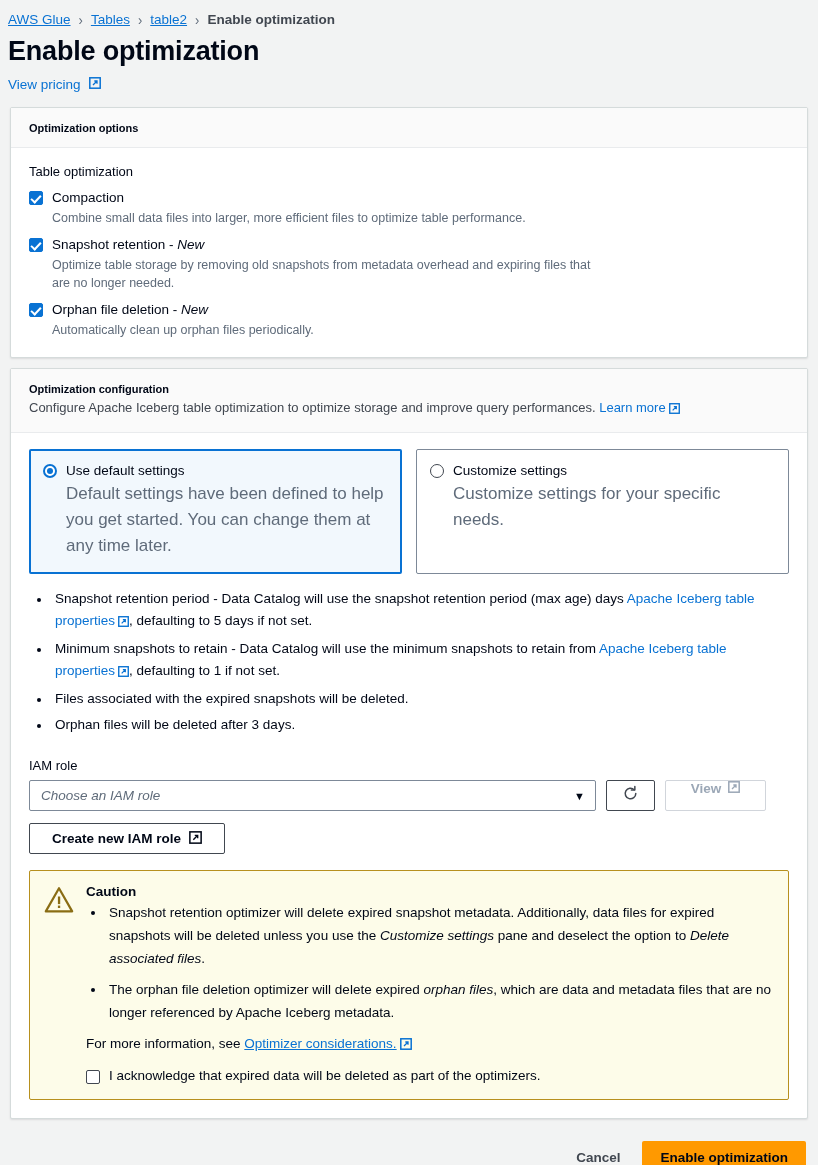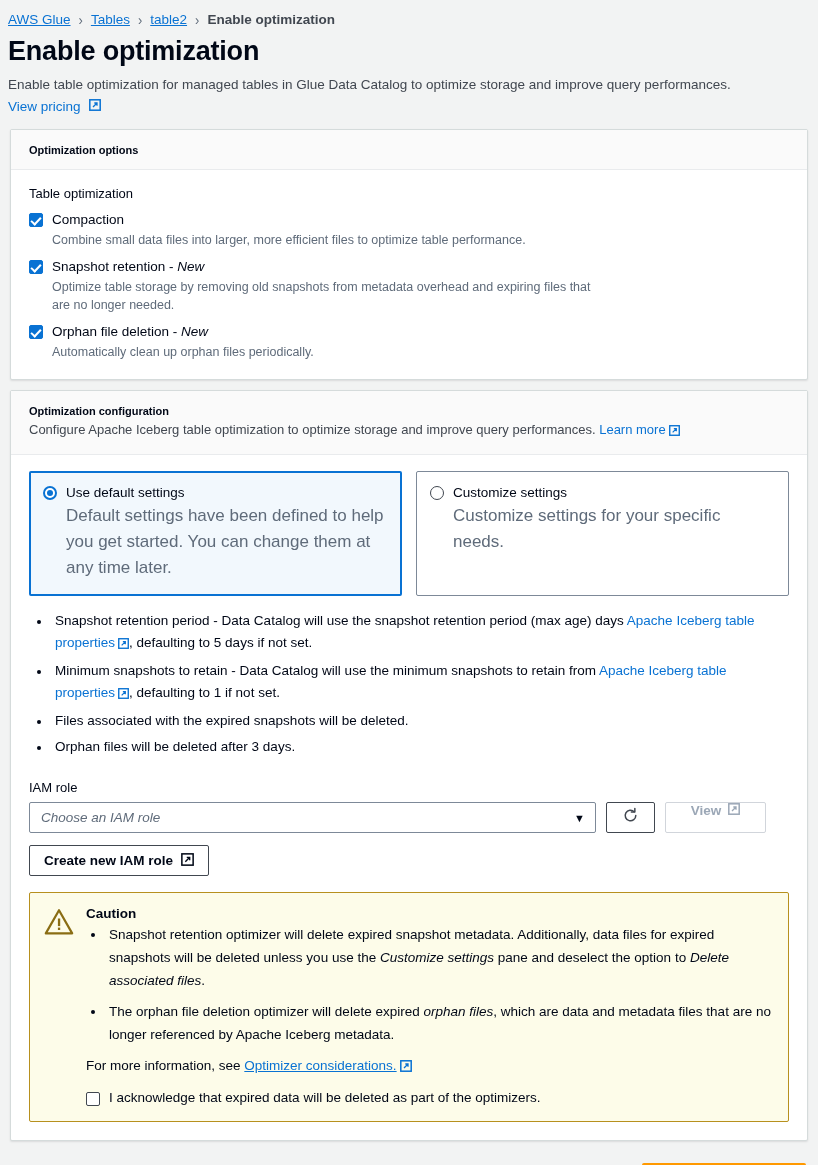--- a/index.html
+++ b/index.html
@@ -135,21 +135,21 @@
     display: flex; align-items: center; justify-content: center; cursor: pointer;
   }
   .view-btn {
     width: 101px; height: 31px; background: #fff;
     border: 1.3px solid #d1d5db; border-radius: 2px;
     display: flex; align-items: flex-start; justify-content: center; gap: 7px;
     font-size: 13.5px; font-weight: 700; color: #9ba7b6; cursor: default;
   }
   .create-btn {
     display: inline-flex; align-items: center; gap: 8px;
-    height: 31px; padding: 0 14px; background: #fff;
+    height: 31px; padding: 0 22px; background: #fff;
     border: 1.3px solid #414750; border-radius: 2px;
     font-size: 13.5px; font-weight: 700; color: #000716; cursor: pointer;
   }
 
   
   .caution {
     border: 1.4px solid #b7901e; border-radius: 2px;
     background: #fdfce9; padding: 13px 16px 14px 14px;
     display: flex; gap: 12px; margin-top: 16px;
   }
@@ -191,21 +191,20 @@
     <span class="bc-sep">›</span>
     <span class="bc-link">Tables</span>
     <span class="bc-sep">›</span>
     <span class="bc-link">table2</span>
     <span class="bc-sep">›</span>
     <span class="bc-current">Enable optimization</span>
   </nav>
 
   <div class="page-head">
     <h1 class="title">Enable optimization</h1>
-    <div class="subtitle">Enable table optimization for managed tables in Glue Data Catalog to optimize storage and improve query performances.</div>
     <div class="pricing-link">
       <span>View pricing</span>
       <span class="ext">
         <svg width="12" height="12" viewBox="0 0 12 12">
             <rect x="0.8" y="0.8" width="10.4" height="10.4" fill="none" stroke="#0972d3" stroke-width="1.5"></rect>
             <path d="M4 8 L8 4 M5.3 4 L8 4 L8 6.7" fill="none" stroke="#0972d3" stroke-width="1.3"></path>
           </svg>
       </span>
     </div>
   </div>

